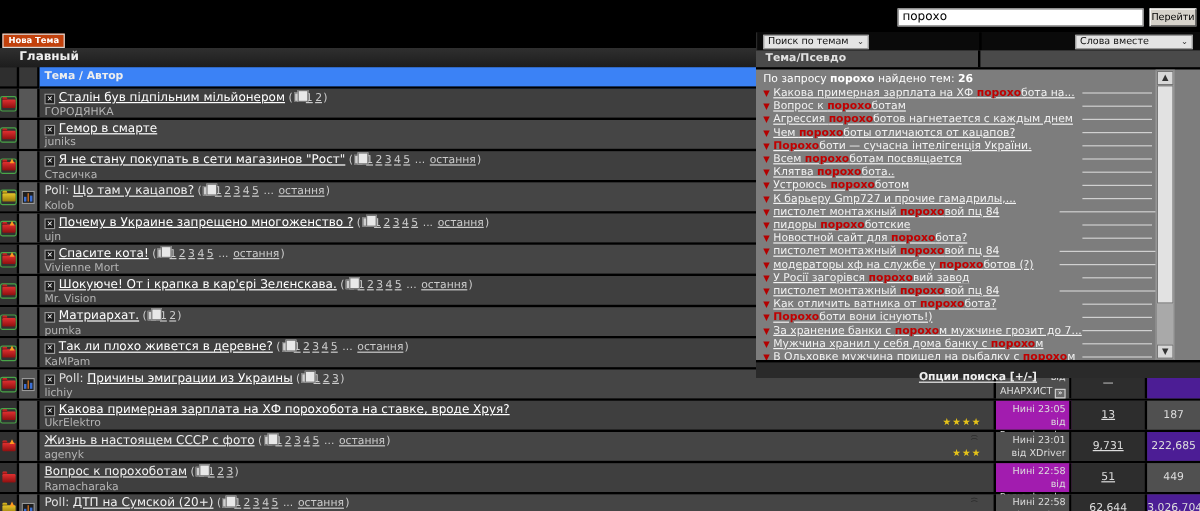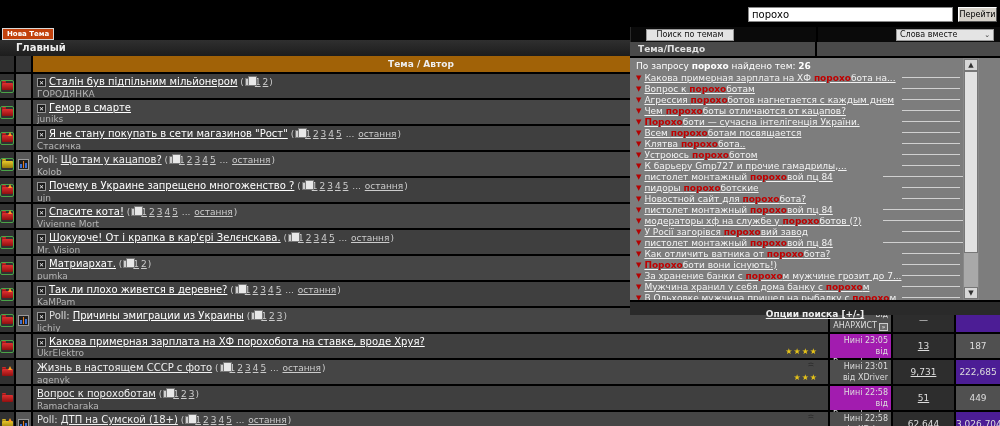--- a/index.html
+++ b/index.html
@@ -20,22 +20,22 @@
       font-family:"DejaVu Sans", sans-serif; }
   .board-bar { position:absolute; left:0; top:40px; width:1000px; height:16px;
       background:linear-gradient(#2f2f2f,#1d1d1d); color:#eee; font-weight:bold; font-size:10px;
       line-height:16px; padding-left:16px; }
 
   
   .thead { position:absolute; left:0; top:56px; width:1000px; height:18px; display:flex; }
   .thead > div { border-right:2px solid #000; border-bottom:2px solid #000; }
   .th-i1 { width:16px; background:#2e2e2e; }
   .th-i2 { width:17px; background:#383838; }
-  .th-topic { flex:1; background:#a16207; font-size:9px; color:#eee; font-weight:bold;
-      line-height:16px; padding-left:4px;text-align:center; }
+  .th-topic { flex:1; background:#3b82f6; font-size:9px; color:#eee; font-weight:bold;
+      line-height:16px; padding-left:4px; }
   .th-topic a { color:#eee; }
   .th-r { background:#3a3a3a; }
   .w-last{width:63px}.w-rep{width:63px}.w-view{width:67px}
 
   #rows { position:absolute; left:0; top:74px; width:1000px; }
   .trow { display:flex; height:26px; border-bottom:2px solid #000; background:#3f3f3f; }
   .trow.alt { background:#454545; }
   .trow > div { border-right:2px solid #000; }
   .c-i1 { width:16px; background:#313131; display:flex; align-items:center; justify-content:center; }
   .c-i2 { width:17px; background:#575757; display:flex; align-items:center; justify-content:center; }
@@ -94,21 +94,21 @@
 
   
   .overlay { position:absolute; left:630px; top:27px; width:370px; height:288px; z-index:10;
       background:#151515; }
   .ov-selects { position:relative; height:15px; background:#0a0a0a; border-left:1px solid #2a2a2a; }
   .ov-selects .divider, .ov-header .divider { position:absolute; left:185px; top:0; bottom:0;
       width:2px; background:#000; }
   .sel { position:absolute; top:2px; height:12px; background:#e4e4e4; border:1px solid #999;
       color:#111; font-size:8px; line-height:10px; padding:0 3px; display:flex;
       justify-content:space-between; align-items:center; }
-  .sel-scope { left:15px; width:88px;flex-direction:column; }
+  .sel-scope { left:5px; width:88px; }
   .sel-mode { left:265px; width:98px; }
   .sel .arr { font-size:7px; color:#333; }
   .ov-header { position:relative; height:16px; background:#4a4a4a; color:#e2e2e2; font-weight:bold;
       font-size:9px; line-height:15px; border-bottom:2px solid #000; }
   .ov-header .lbl-left { position:absolute; left:8px; }
   .ov-header .lbl-right { position:absolute; right:10px;margin-top:20px; }
   .ov-results { position:relative; height:242px; background:#7d7d7d; padding:2px 0 0 6px;
       overflow:hidden; }
   .found-line { font-size:9px; color:#fff; line-height:12px; }
   .found-line b { font-weight:bold; }
@@ -380,21 +380,21 @@
           </div>
         </div>
         <div class="c-i2">
           <div class="picon">
             <span></span>
             <span></span>
             <span></span>
           </div>
         </div>
         <div class="c-topic">
-          <div class="title-line"><span class="poll-pre">Poll:</span><a class="t-link">ДТП на Сумской (18+)</a><span class="pages"> (<span class="pgicon"></span><a>1</a><a>2</a><a>3</a><a>4</a><a>5</a> ... <a>остання</a>)</span></div>
+          <div class="title-line"><span class="poll-pre">Poll:</span><a class="t-link">ДТП на Сумской (20+)</a><span class="pages"> (<span class="pgicon"></span><a>1</a><a>2</a><a>3</a><a>4</a><a>5</a> ... <a>остання</a>)</span></div>
           <span class="stars">★★★★</span>
           <span class="att-mark">((</span>
         </div>
         <div class="c-last">
           <div>Нині 22:58</div>
           <div>від XDriver</div>
         </div>
         <div class="c-rep"><a class="rep-link">62,644</a></div>
         <div class="c-view">3,026,704</div>
       </div>

